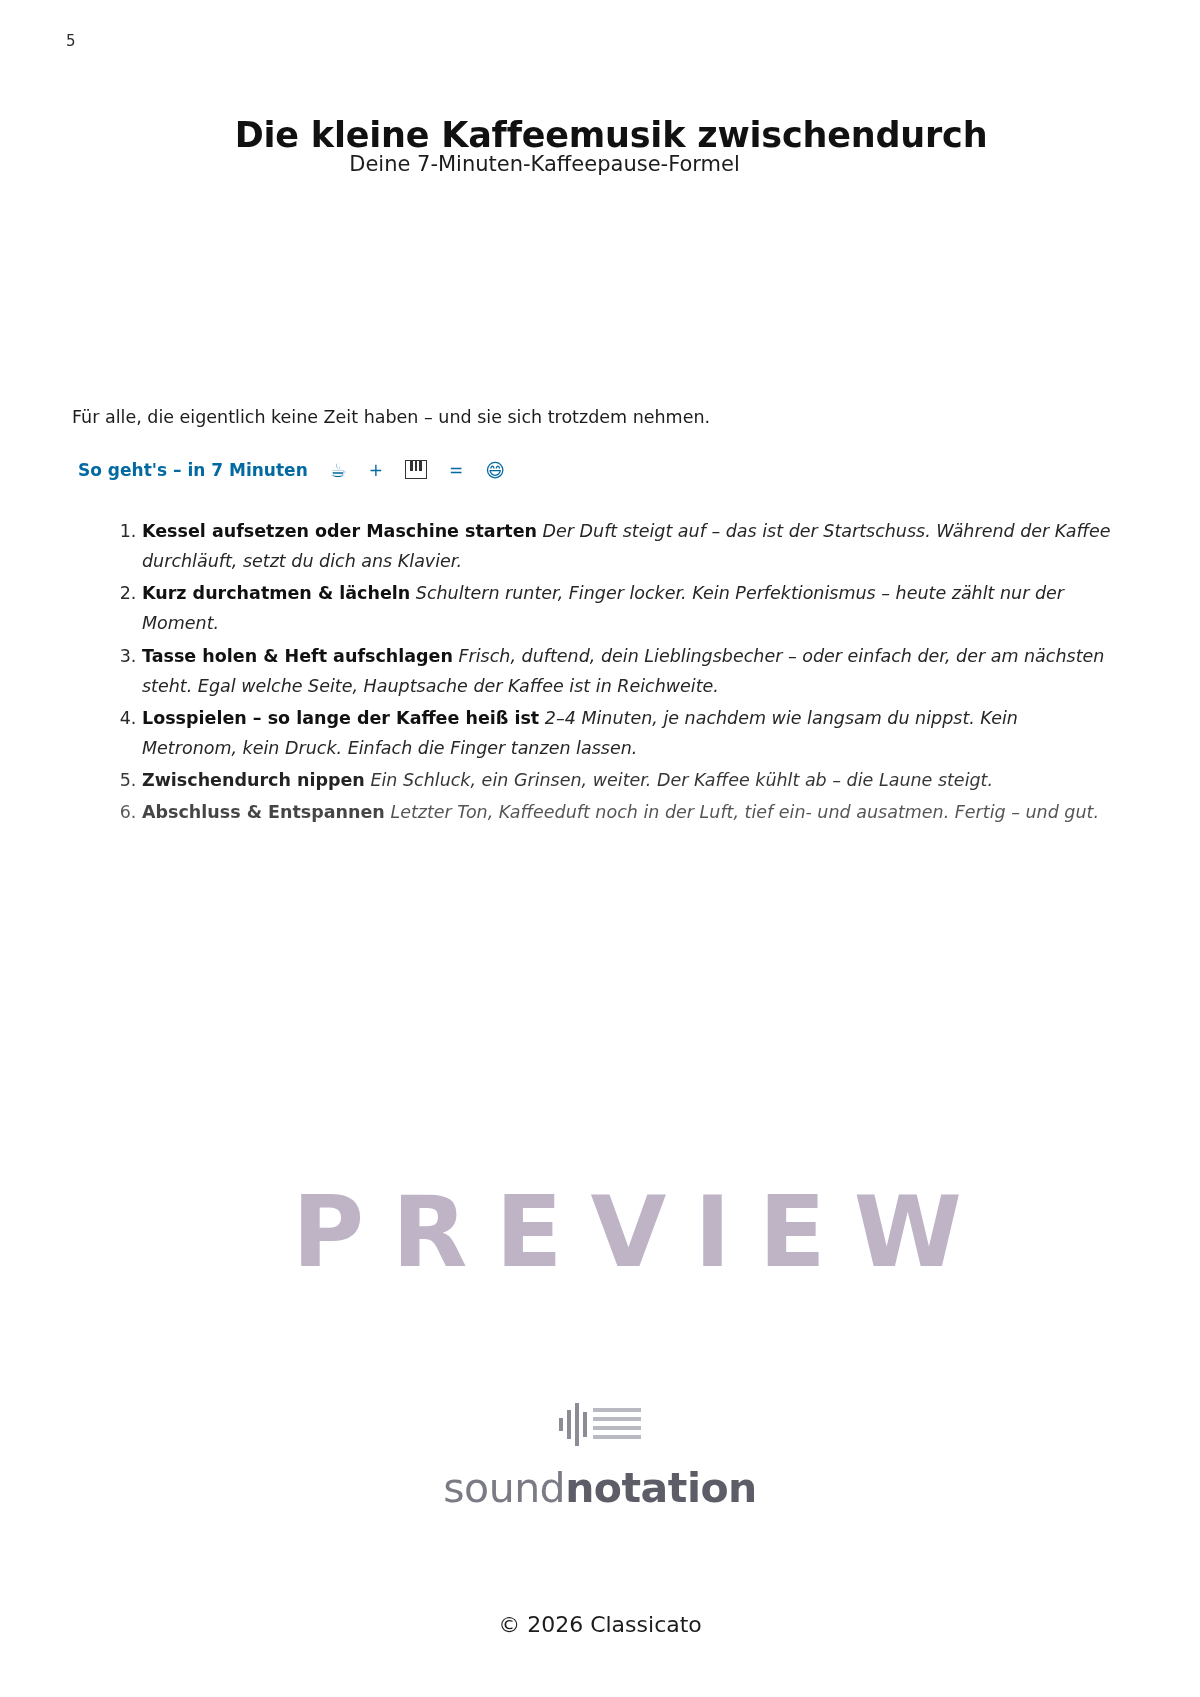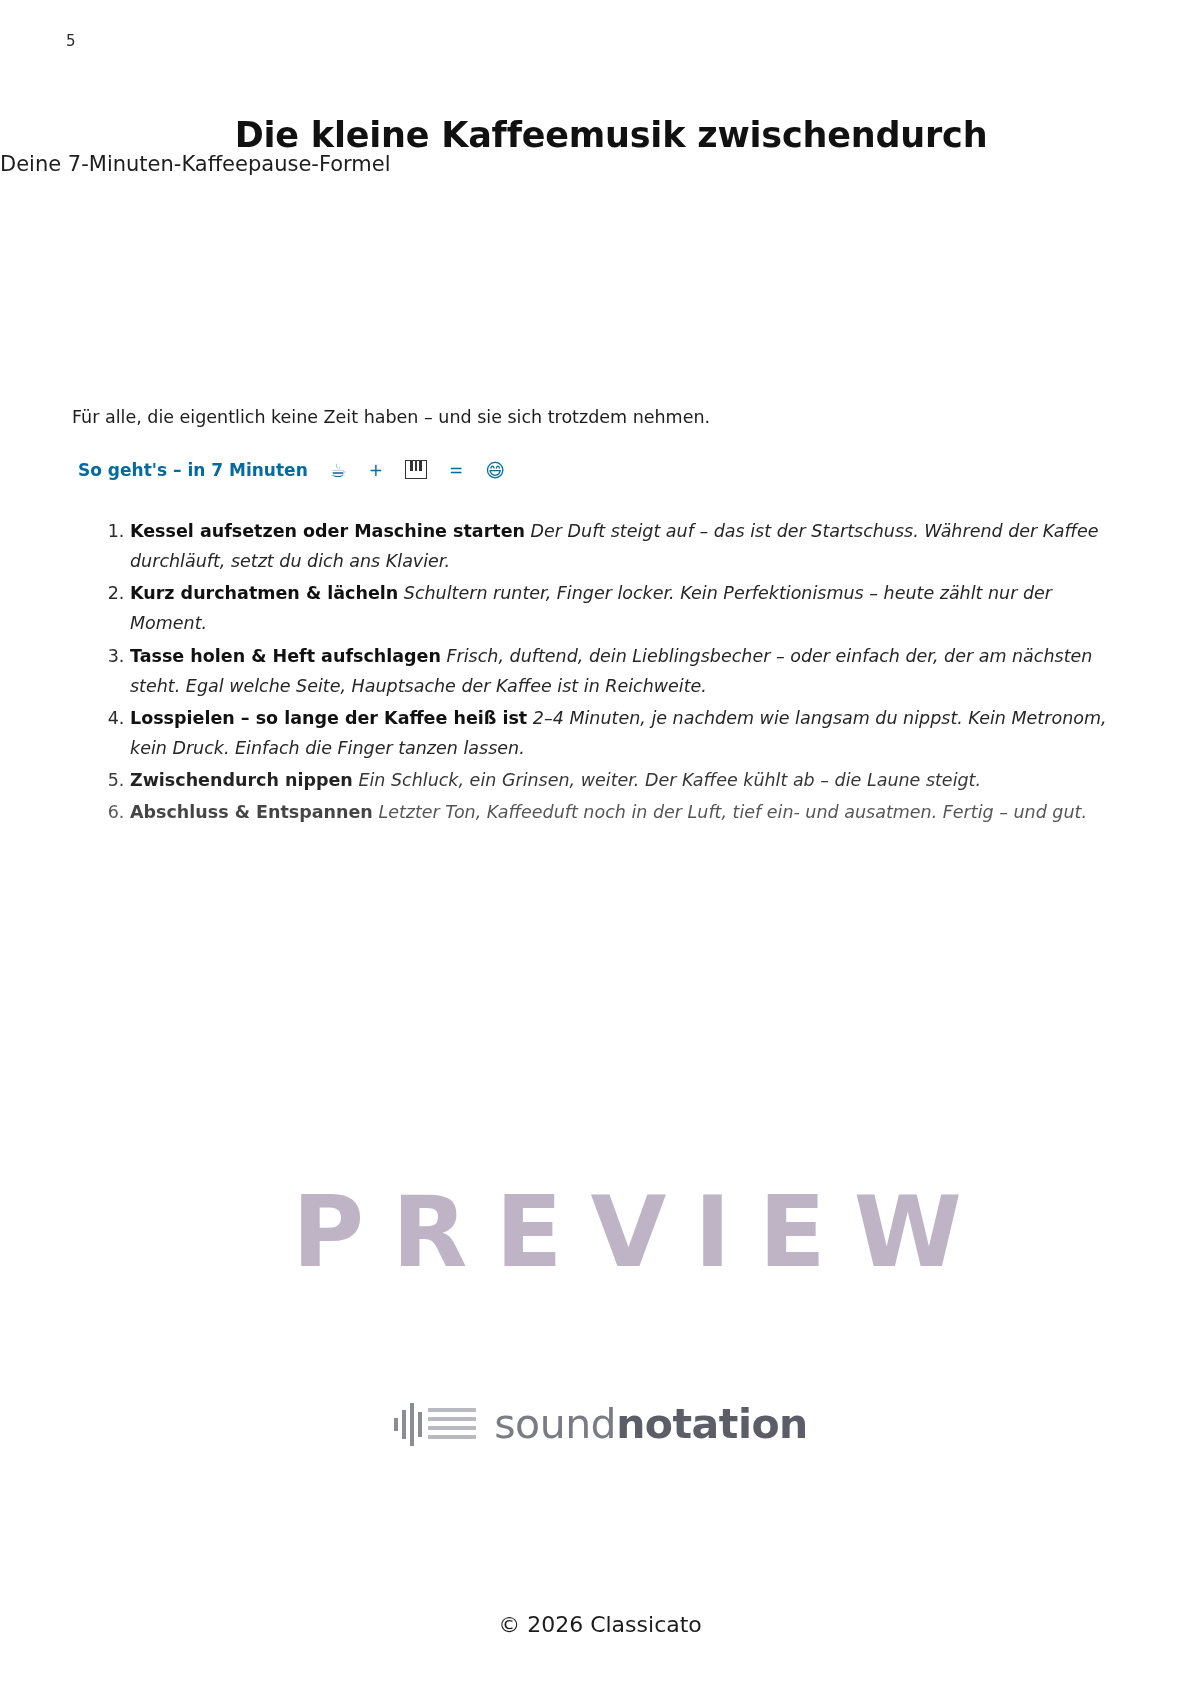--- a/index.html
+++ b/index.html
@@ -38,20 +38,21 @@
     font-weight: bold;
     letter-spacing: -0.2px;
     color: #111;
     margin-left: 11px;
   }
   .subtitle {
     position: absolute;
     top: 152px;
     left: 0;
     width: 1089px;
+    text-align: center;
     font-size: 21px;
     color: #1d1d1d;
     font-weight: normal;
   }
   .body-block {
     position: absolute;
     left: 72px;
     width: 1056px;
     top: 405px;
   }
@@ -73,21 +74,21 @@
   }
   .howto-line .emoji {
     font-size: 19px;
     font-weight: normal;
   }
   .howto-line .op {
     font-weight: normal;
     font-size: 17px;
   }
   ol.steps {
-    margin: 0;
+    margin: 12px;
     padding-left: 58px;
     list-style-position: outside;
   }
   ol.steps li {
     font-size: 17.5px;
     line-height: 1.72;
     margin-bottom: 2px;
     color: #1f1f1f;
   }
   ol.steps li::marker {
@@ -132,20 +133,21 @@
   }
   .logo-row {
     position: absolute;
     top: 1400px;
     left: 0;
     width: 1200px;
     display: flex;
     align-items: center;
     justify-content: center;
     gap: 16px;
+    flex-direction: column;
   }
   .logo-mark {
     display: block;
   }
   .logo-text {
     font-size: 41px;
     color: #7b7b86;
     font-family: "DejaVu Sans", sans-serif;
     letter-spacing: -0.5px;
   }

